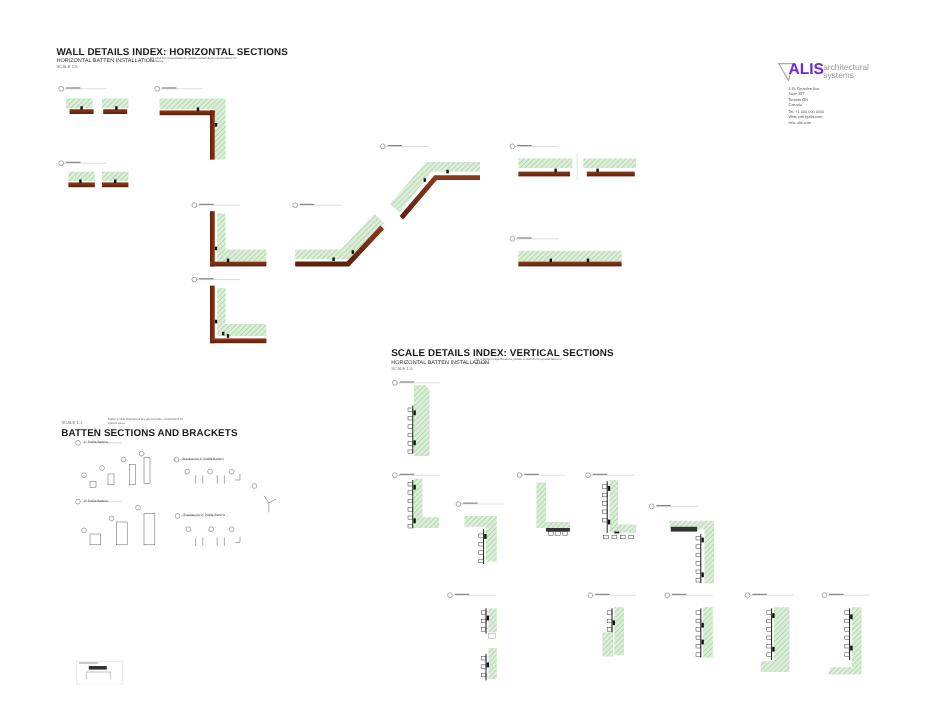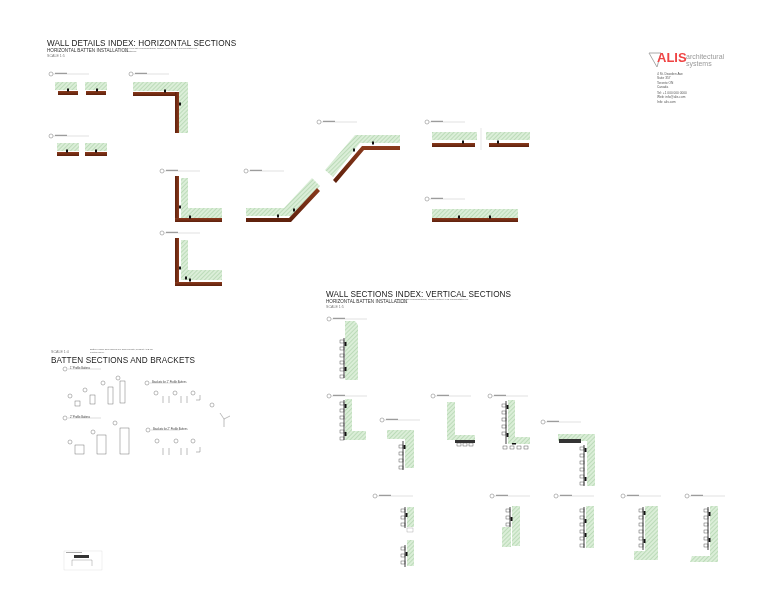--- a/index.html
+++ b/index.html
@@ -1,48 +1,48 @@
 <!DOCTYPE html>
 <html><head>
 <meta charset="utf-8">
 <style>
   html, body { margin:0; padding:0; background:#ffffff; }
   body { width:776px; height:600px; position:relative; overflow:hidden; font-family:"Liberation Sans", sans-serif; color:#222; }
   .abs { position:absolute; }
-  .h1 { font-weight:normal; font-size:8.2px; letter-spacing:0.1px; color:#1a1a1a; white-space:nowrap; }
+  .h1 { font-weight:bold; font-size:8.2px; letter-spacing:0.1px; color:#1a1a1a; white-space:nowrap; }
   .h2 { font-size:4.6px; color:#333; white-space:nowrap; text-transform:uppercase; }
   .scale { font-size:3.6px; color:#777; white-space:nowrap; }
   .note { font-size:2.4px; color:#666; line-height:3px; width:80px; }
   .tag { font-size:2.6px; color:#444; white-space:nowrap; }
   .logo-text { font-size:10px; color:#9a9a9a; line-height:8px; font-family:"Liberation Sans", sans-serif; }
   .addr { font-size:3.2px; color:#555; line-height:4.4px; white-space:nowrap; }
   svg { position:absolute; left:0; top:0; }
 </style>
 </head>
 <body>
 
 <div class="abs h1" style="left:47px;top:39px;">WALL DETAILS INDEX: HORIZONTAL SECTIONS</div>
 <div class="abs h2" style="left:47px;top:48px;">HORIZONTAL BATTEN INSTALLATION</div>
 <div class="abs scale" style="left:47px;top:54px;">SCALE 1:5</div>
 <div class="abs note" style="left:125px;top:47px;">For a full list of specifications, please contact ALIS representative for assistance.</div>
 
-<div class="abs h1" style="left:326px;top:290px;">WALL SECTIONS INDEX: VERTICAL SECTIONS</div>
+<div class="abs h1" style="left:326px;top:290px;">SCALE DETAILS INDEX: VERTICAL SECTIONS</div>
 <div class="abs h2" style="left:326px;top:299px;">HORIZONTAL BATTEN INSTALLATION</div>
 <div class="abs scale" style="left:326px;top:305px;">SCALE 1:5</div>
 <div class="abs note" style="left:396px;top:298px;">For a full list of specifications, please contact ALIS representative for assistance.</div>
 
 <div class="abs h1" style="left:51px;top:356px;">BATTEN SECTIONS AND BRACKETS</div>
 <div class="abs scale" style="left:51px;top:350px;">SCALE 1:4</div>
 <div class="abs note" style="left:90px;top:348px;width:70px;">Batten profile dimensions are approximate; consult ALIS for custom sizes.</div>
 
 <div class="abs" style="left:648px;top:52px;width:84px;height:60px;">
   <svg width="20" height="16" viewBox="0 0 20 16" style="left:0;top:0;">
     <path d="M1 1 H13 L9 15 Z" fill="none" stroke="#aaa" stroke-width="1"></path>
   </svg>
-  <div class="abs logo-text" style="left:9px;top:2px;font-weight:bold;font-size:13px;color:#ef4444;">ALIS</div>
+  <div class="abs logo-text" style="left:9px;top:2px;font-weight:bold;font-size:13px;color:#6d28d9;">ALIS</div>
   <div class="abs logo-text" style="left:38px;top:1px;font-size:7px;">architectural</div>
   <div class="abs logo-text" style="left:38px;top:8px;font-size:7px;">systems</div>
   <div class="abs addr" style="left:9px;top:20px;">
     <div>4 St. Dearden Ave</div>
     <div>Suite 357</div>
     <div>Toronto ON</div>
     <div>Canada</div>
   </div>
   <div class="abs addr" style="left:9px;top:39px;">
     <div>Tel:   +1 000 000 0000</div>

